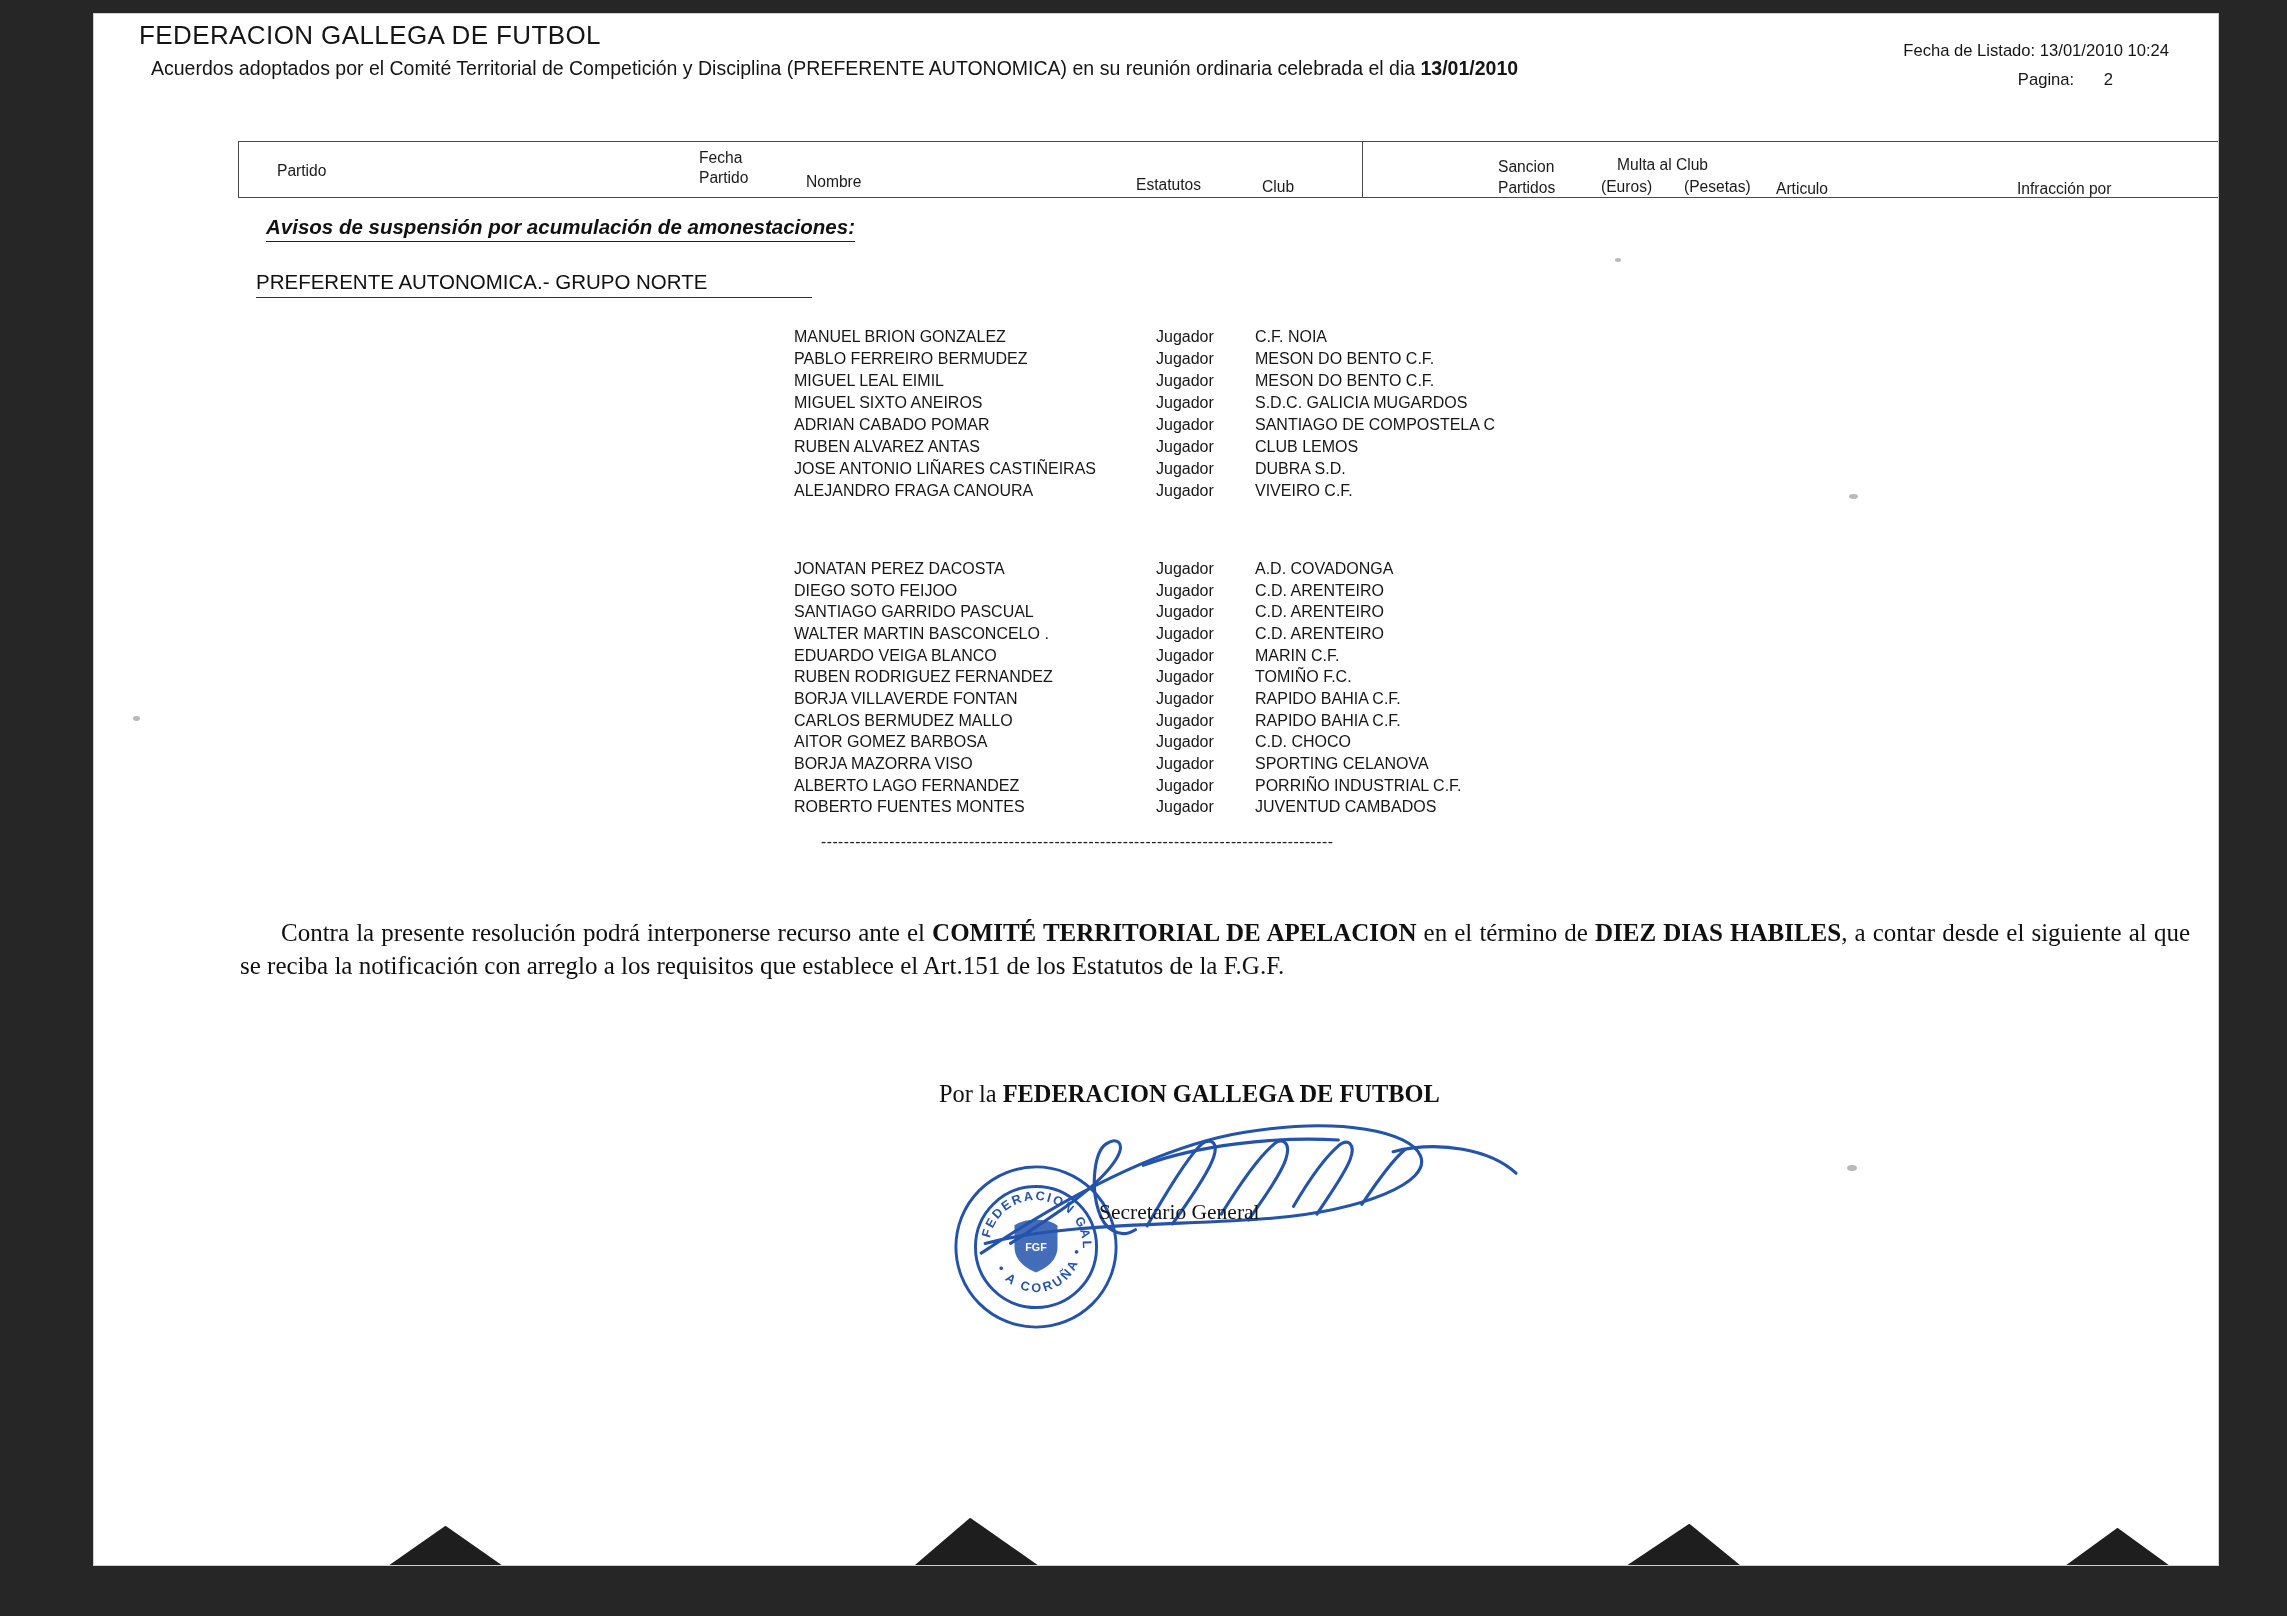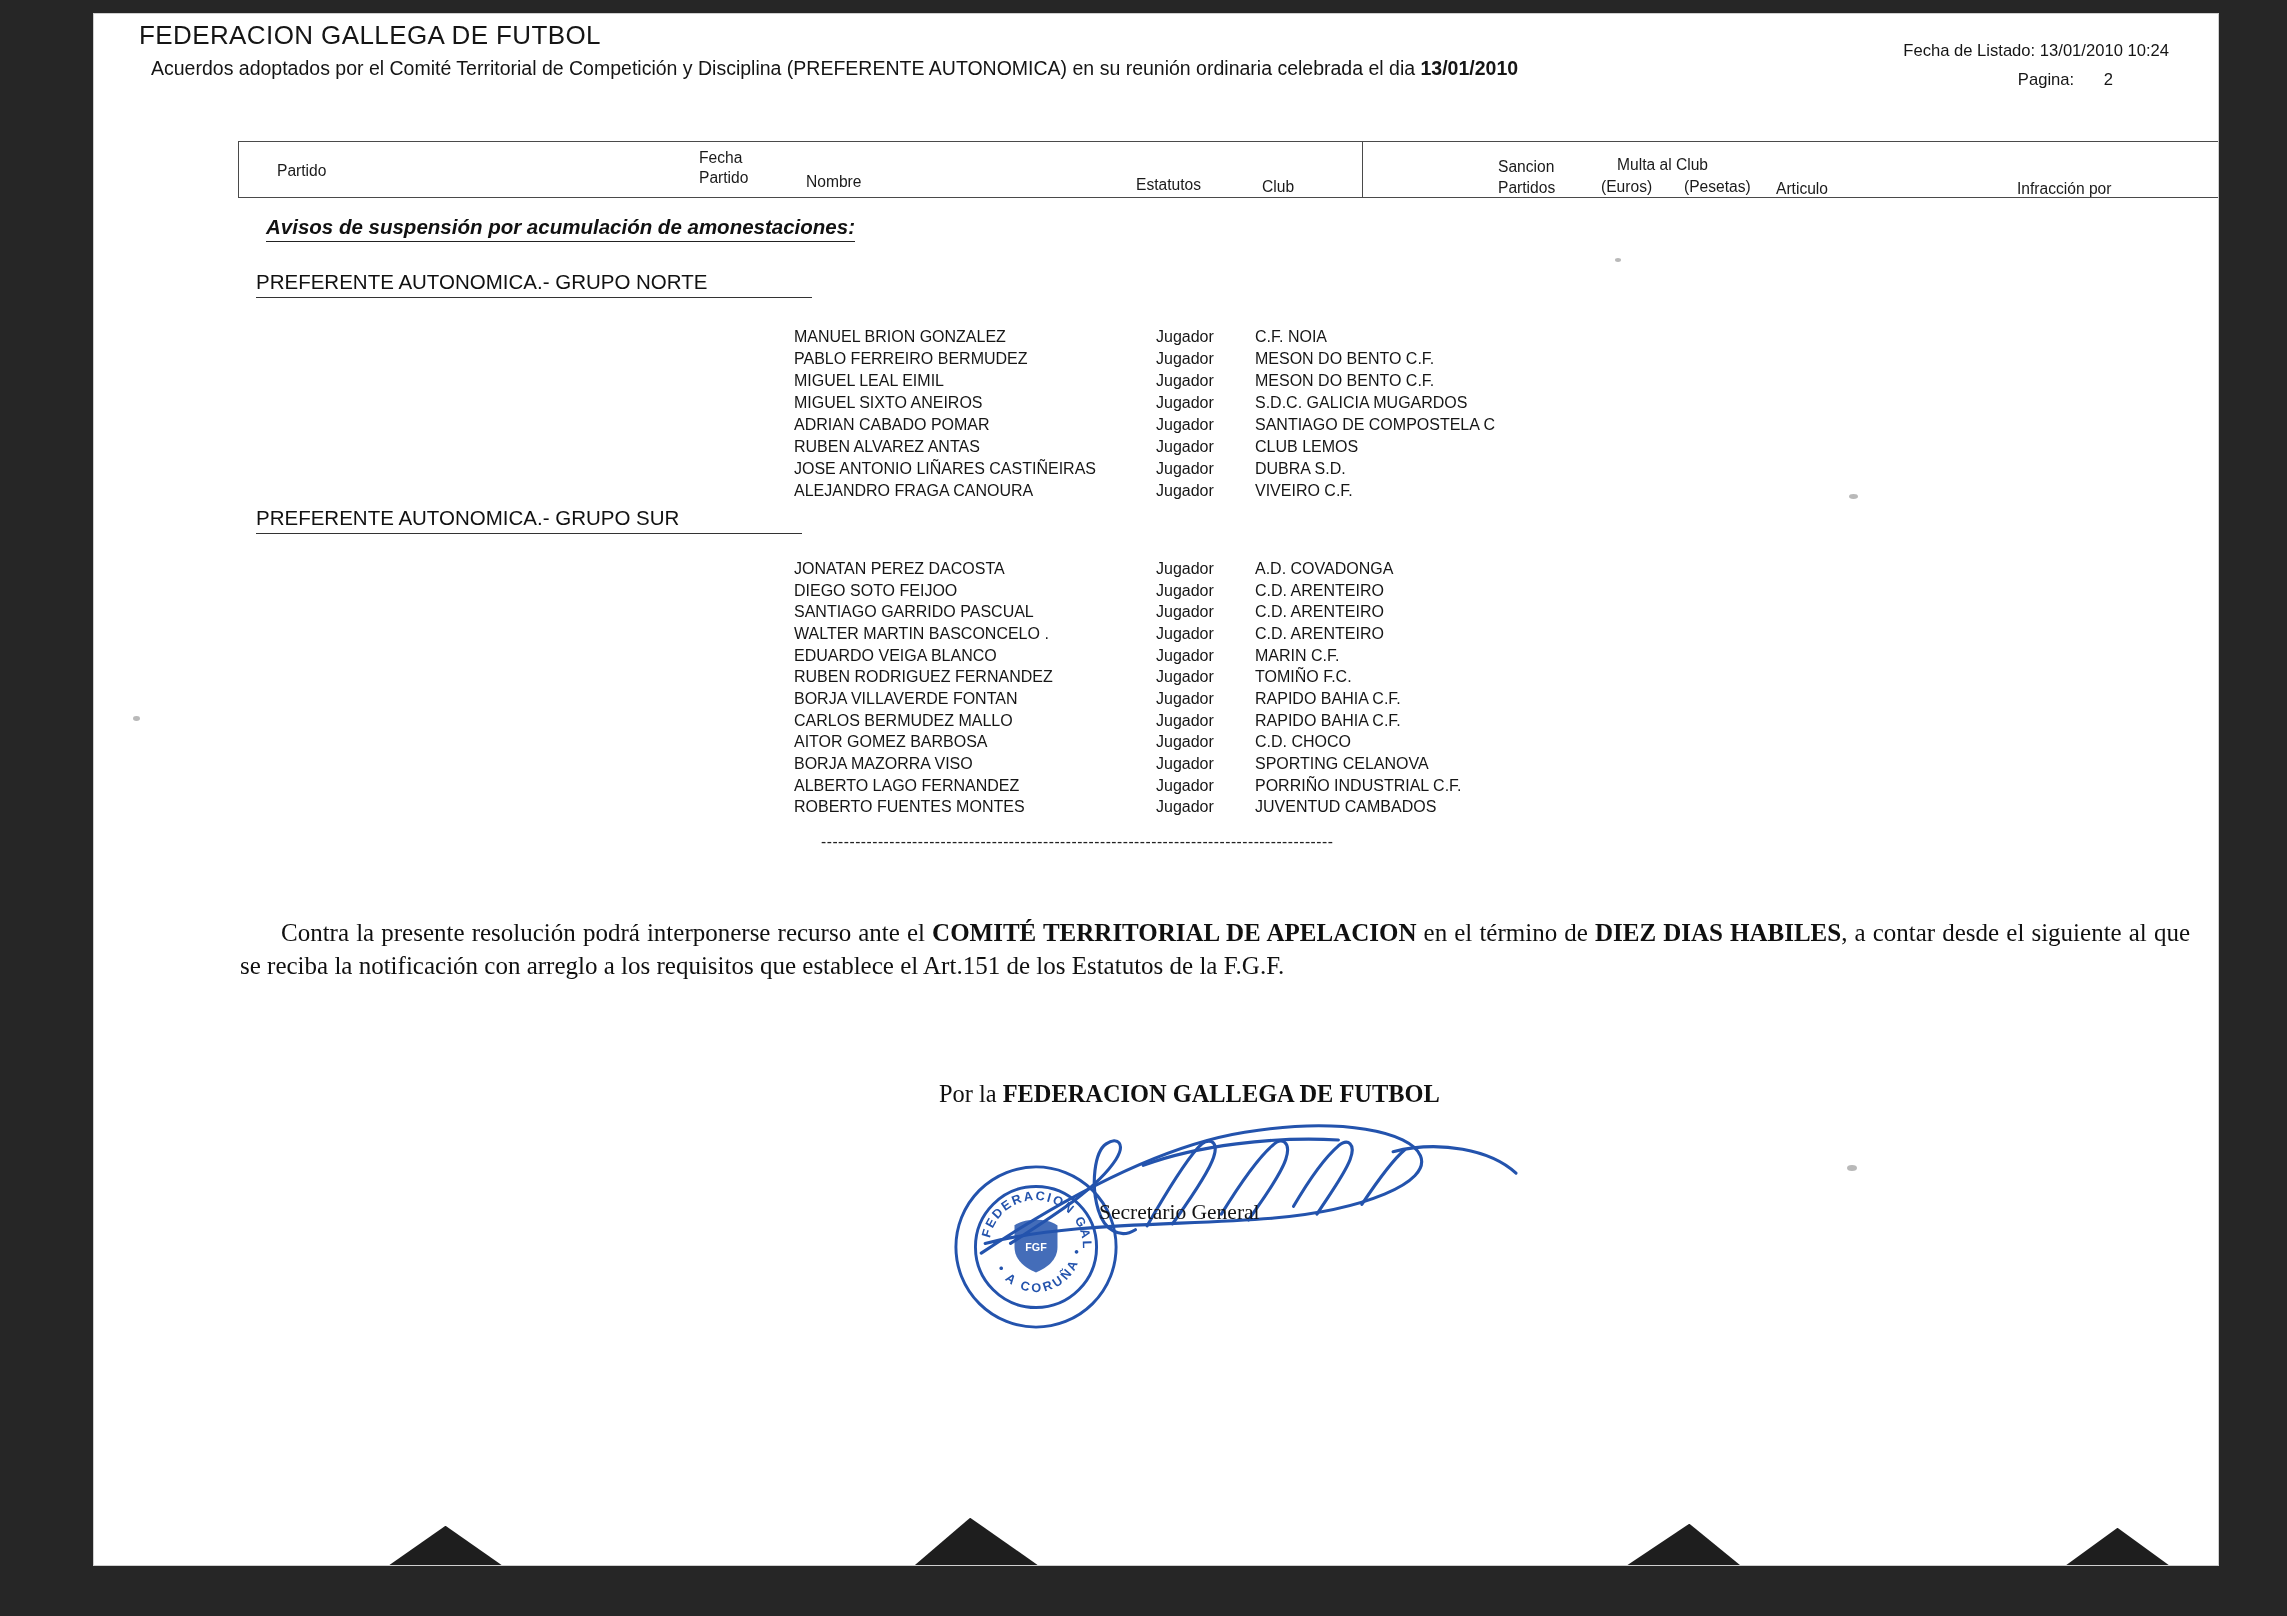--- a/index.html
+++ b/index.html
@@ -270,21 +270,20 @@
         <span class="act">Jugador</span>
         <span class="clb">DUBRA S.D.</span>
       </div>
       <div class="row" style="top: 468px;">
         <span class="nm">ALEJANDRO FRAGA CANOURA</span>
         <span class="act">Jugador</span>
         <span class="clb">VIVEIRO C.F.</span>
       </div>
     </div>
 
-  <div class="grp grp-sur">PREFERENTE AUTONOMICA.- GRUPO SUR</div>
   <div class="rowlist" id="sur-rows">
       <div class="row" style="top: 546px;">
         <span class="nm">JONATAN PEREZ DACOSTA</span>
         <span class="act">Jugador</span>
         <span class="clb">A.D. COVADONGA</span>
       </div>
       <div class="row" style="top: 568px;">
         <span class="nm">DIEGO SOTO FEIJOO</span>
         <span class="act">Jugador</span>
         <span class="clb">C.D. ARENTEIRO</span>

